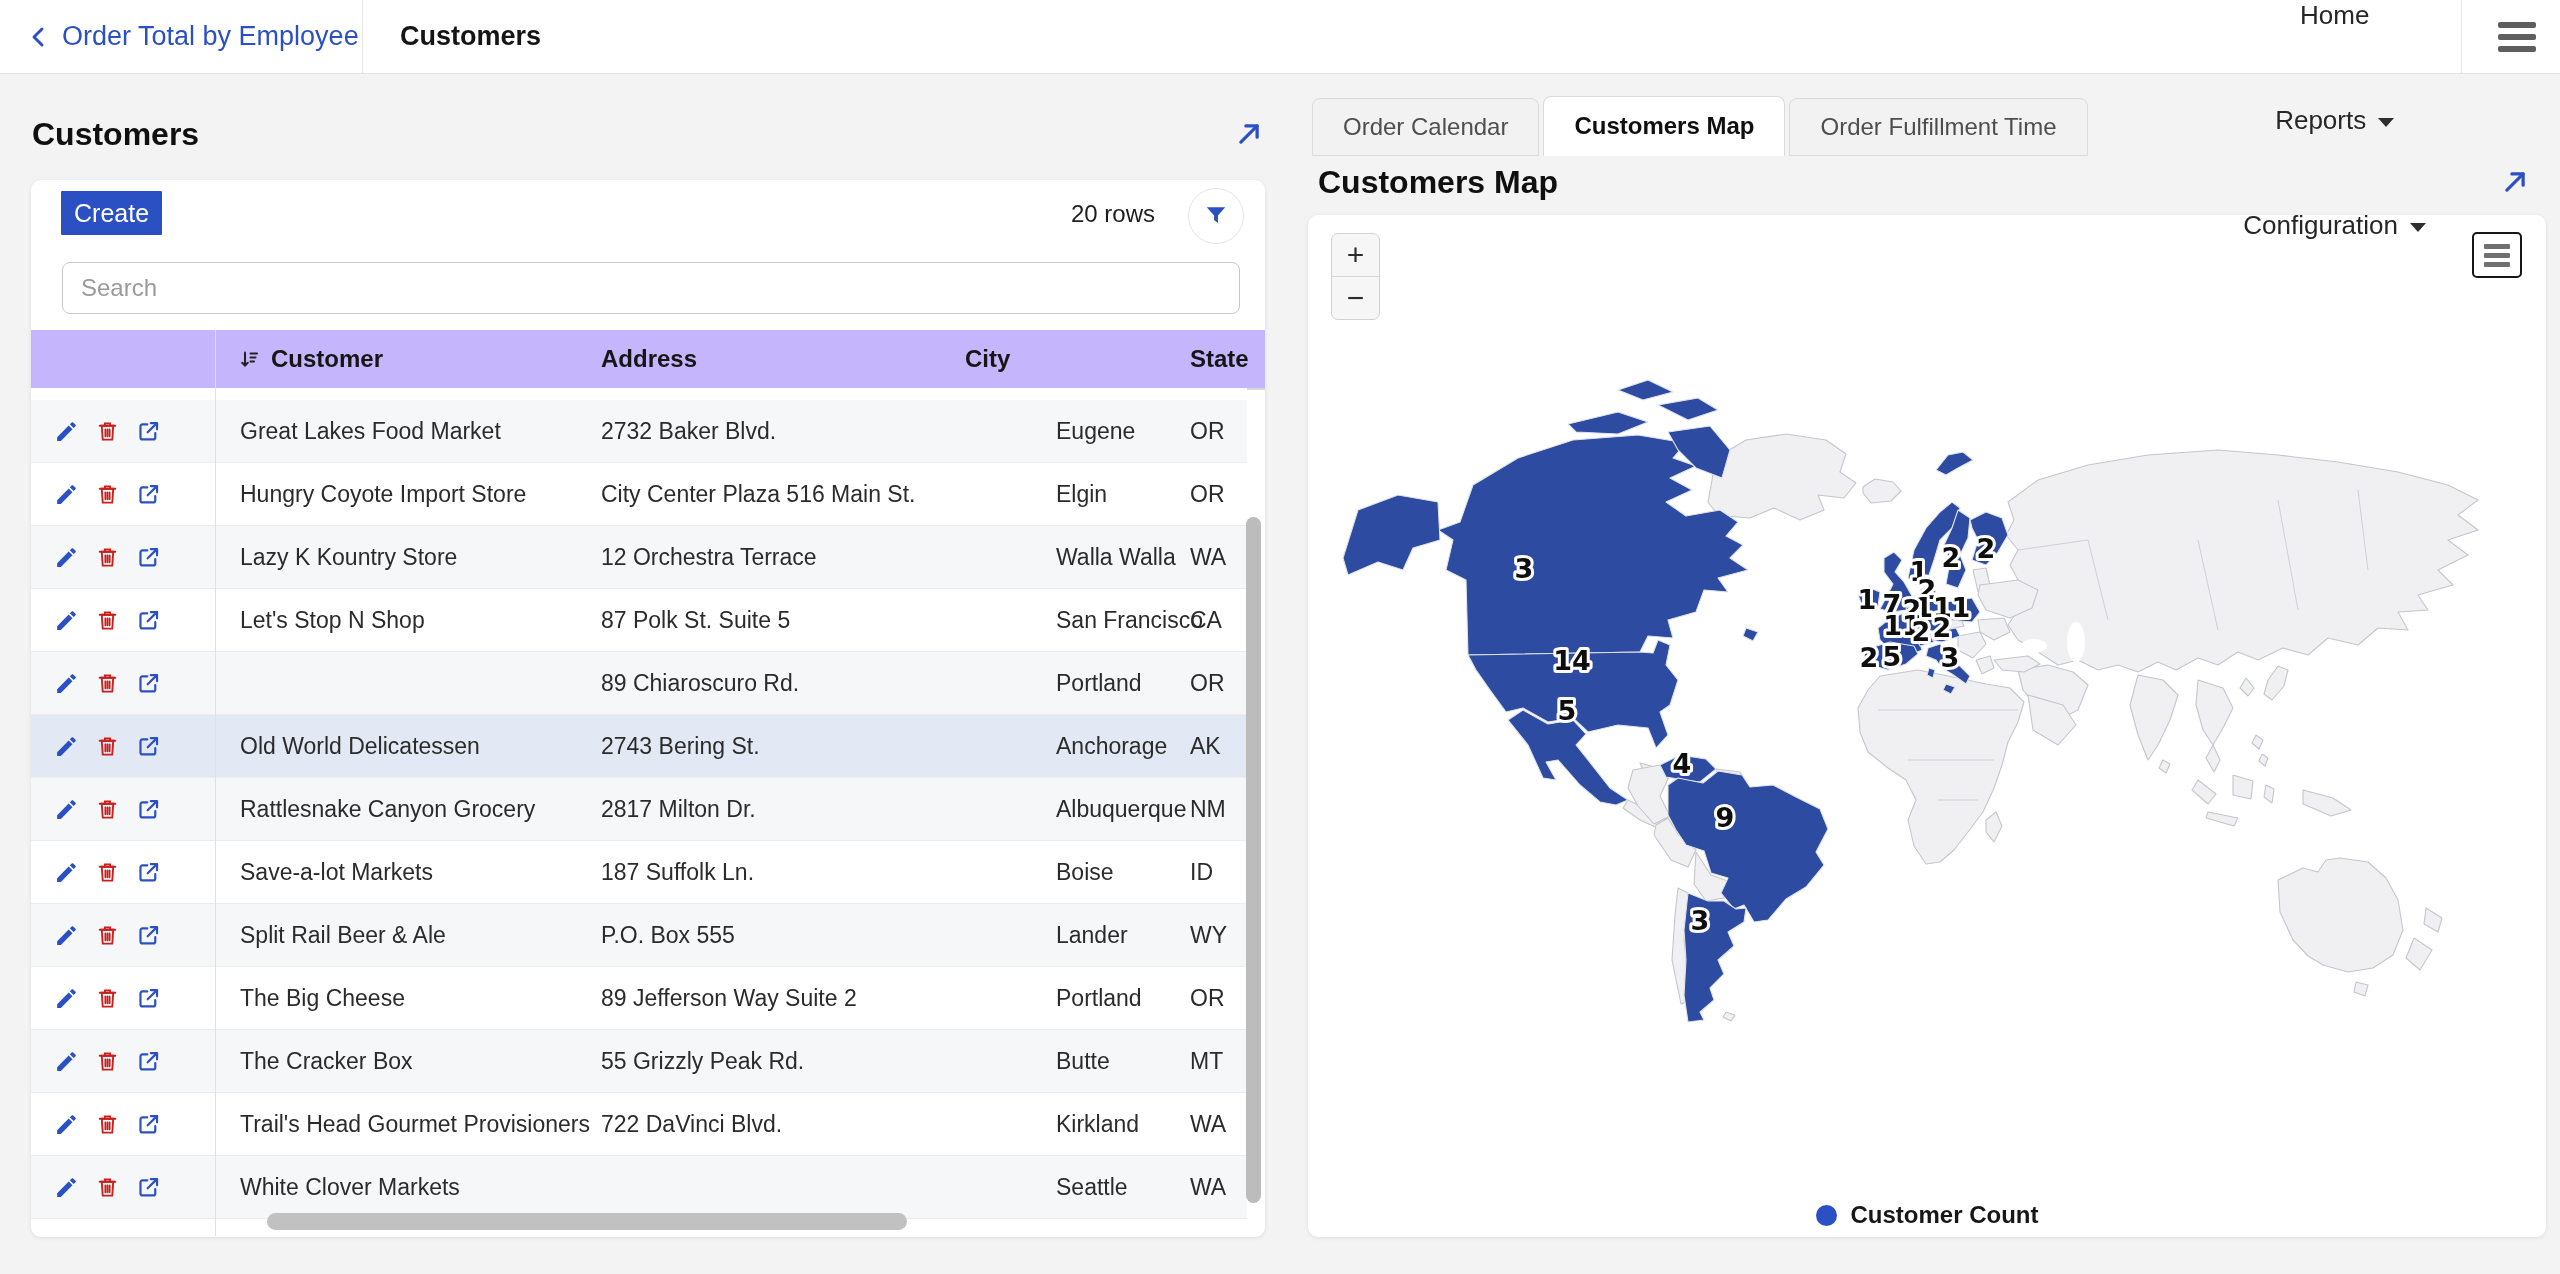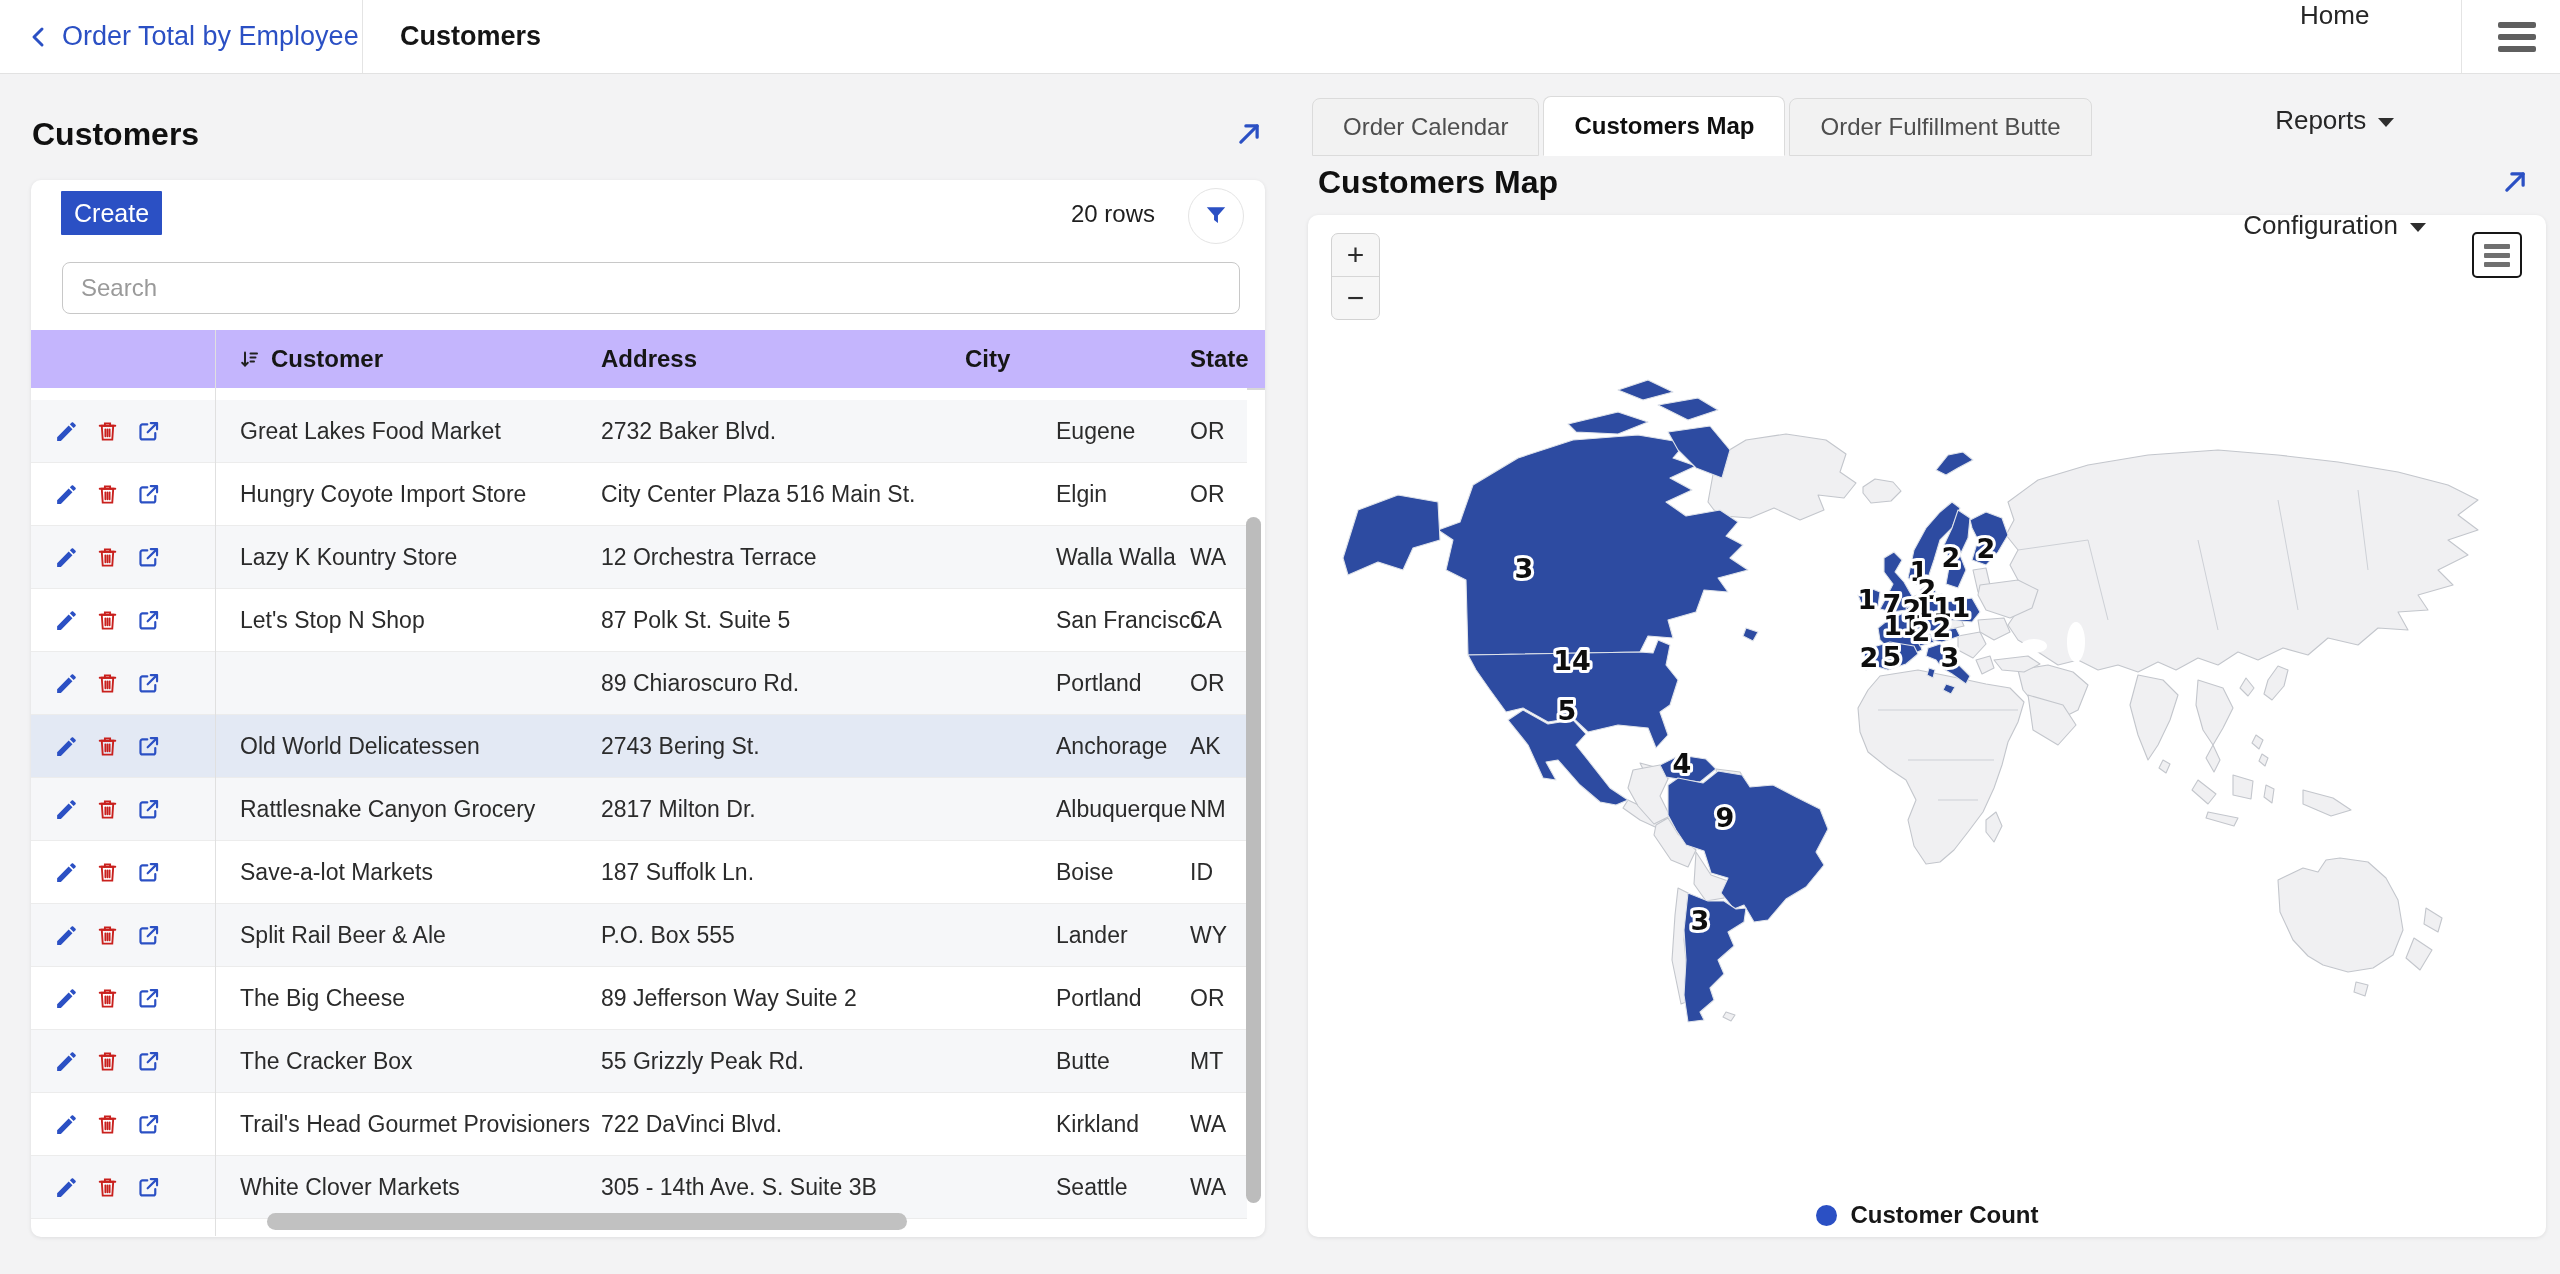--- a/index.html
+++ b/index.html
@@ -584,34 +584,33 @@
               <svg width="25" height="25" viewBox="0 0 24 24">
                 <g fill="none" stroke="#2b50c4" stroke-width="2.1" stroke-linecap="round" stroke-linejoin="round">
                   <path d="M18.5 13.5v4.2a1.9 1.9 0 0 1-1.9 1.9H6.2a1.9 1.9 0 0 1-1.9-1.9V7.1a1.9 1.9 0 0 1 1.9-1.9h4.6"></path>
                   <path d="M14.2 3.9h6v6"></path>
                   <path d="M19.8 4.2l-8.6 8.6"></path>
                 </g>
               </svg>
             </span>
           </div>
           <div class="cell c-cust">White Clover Markets</div>
-          <div class="cell c-addr">305 - 14th Ave. S. Suite 3B</div>
           <div class="cell c-city">Seattle</div>
           <div class="cell c-state">WA</div>
         </div>
       </div>
     <div class="col-divider"></div>
     <div class="hscroll"></div>
     <div class="vscroll"></div>
   </div>
 
   <div class="tabstrip" id="tabstrip">
       <div class="tab">Order Calendar</div>
       <div class="tab active">Customers Map</div>
-      <div class="tab">Order Fulfillment Butte</div>
+      <div class="tab">Order Fulfillment Time</div>
     </div>
 
   <div class="panel-head" style="left:1318px;top:158px;width:1212px;height:48px">
     <h1>Customers Map</h1>
     <svg class="expand-btn" viewBox="0 0 24 24">
       <g fill="none" stroke="#2b50c4" stroke-width="2.6" stroke-linecap="round" stroke-linejoin="round">
         <path d="M5.5 18.5L18.5 5.5"></path>
           <path d="M9.5 5.5h9v9"></path>
       </g>
     </svg>

